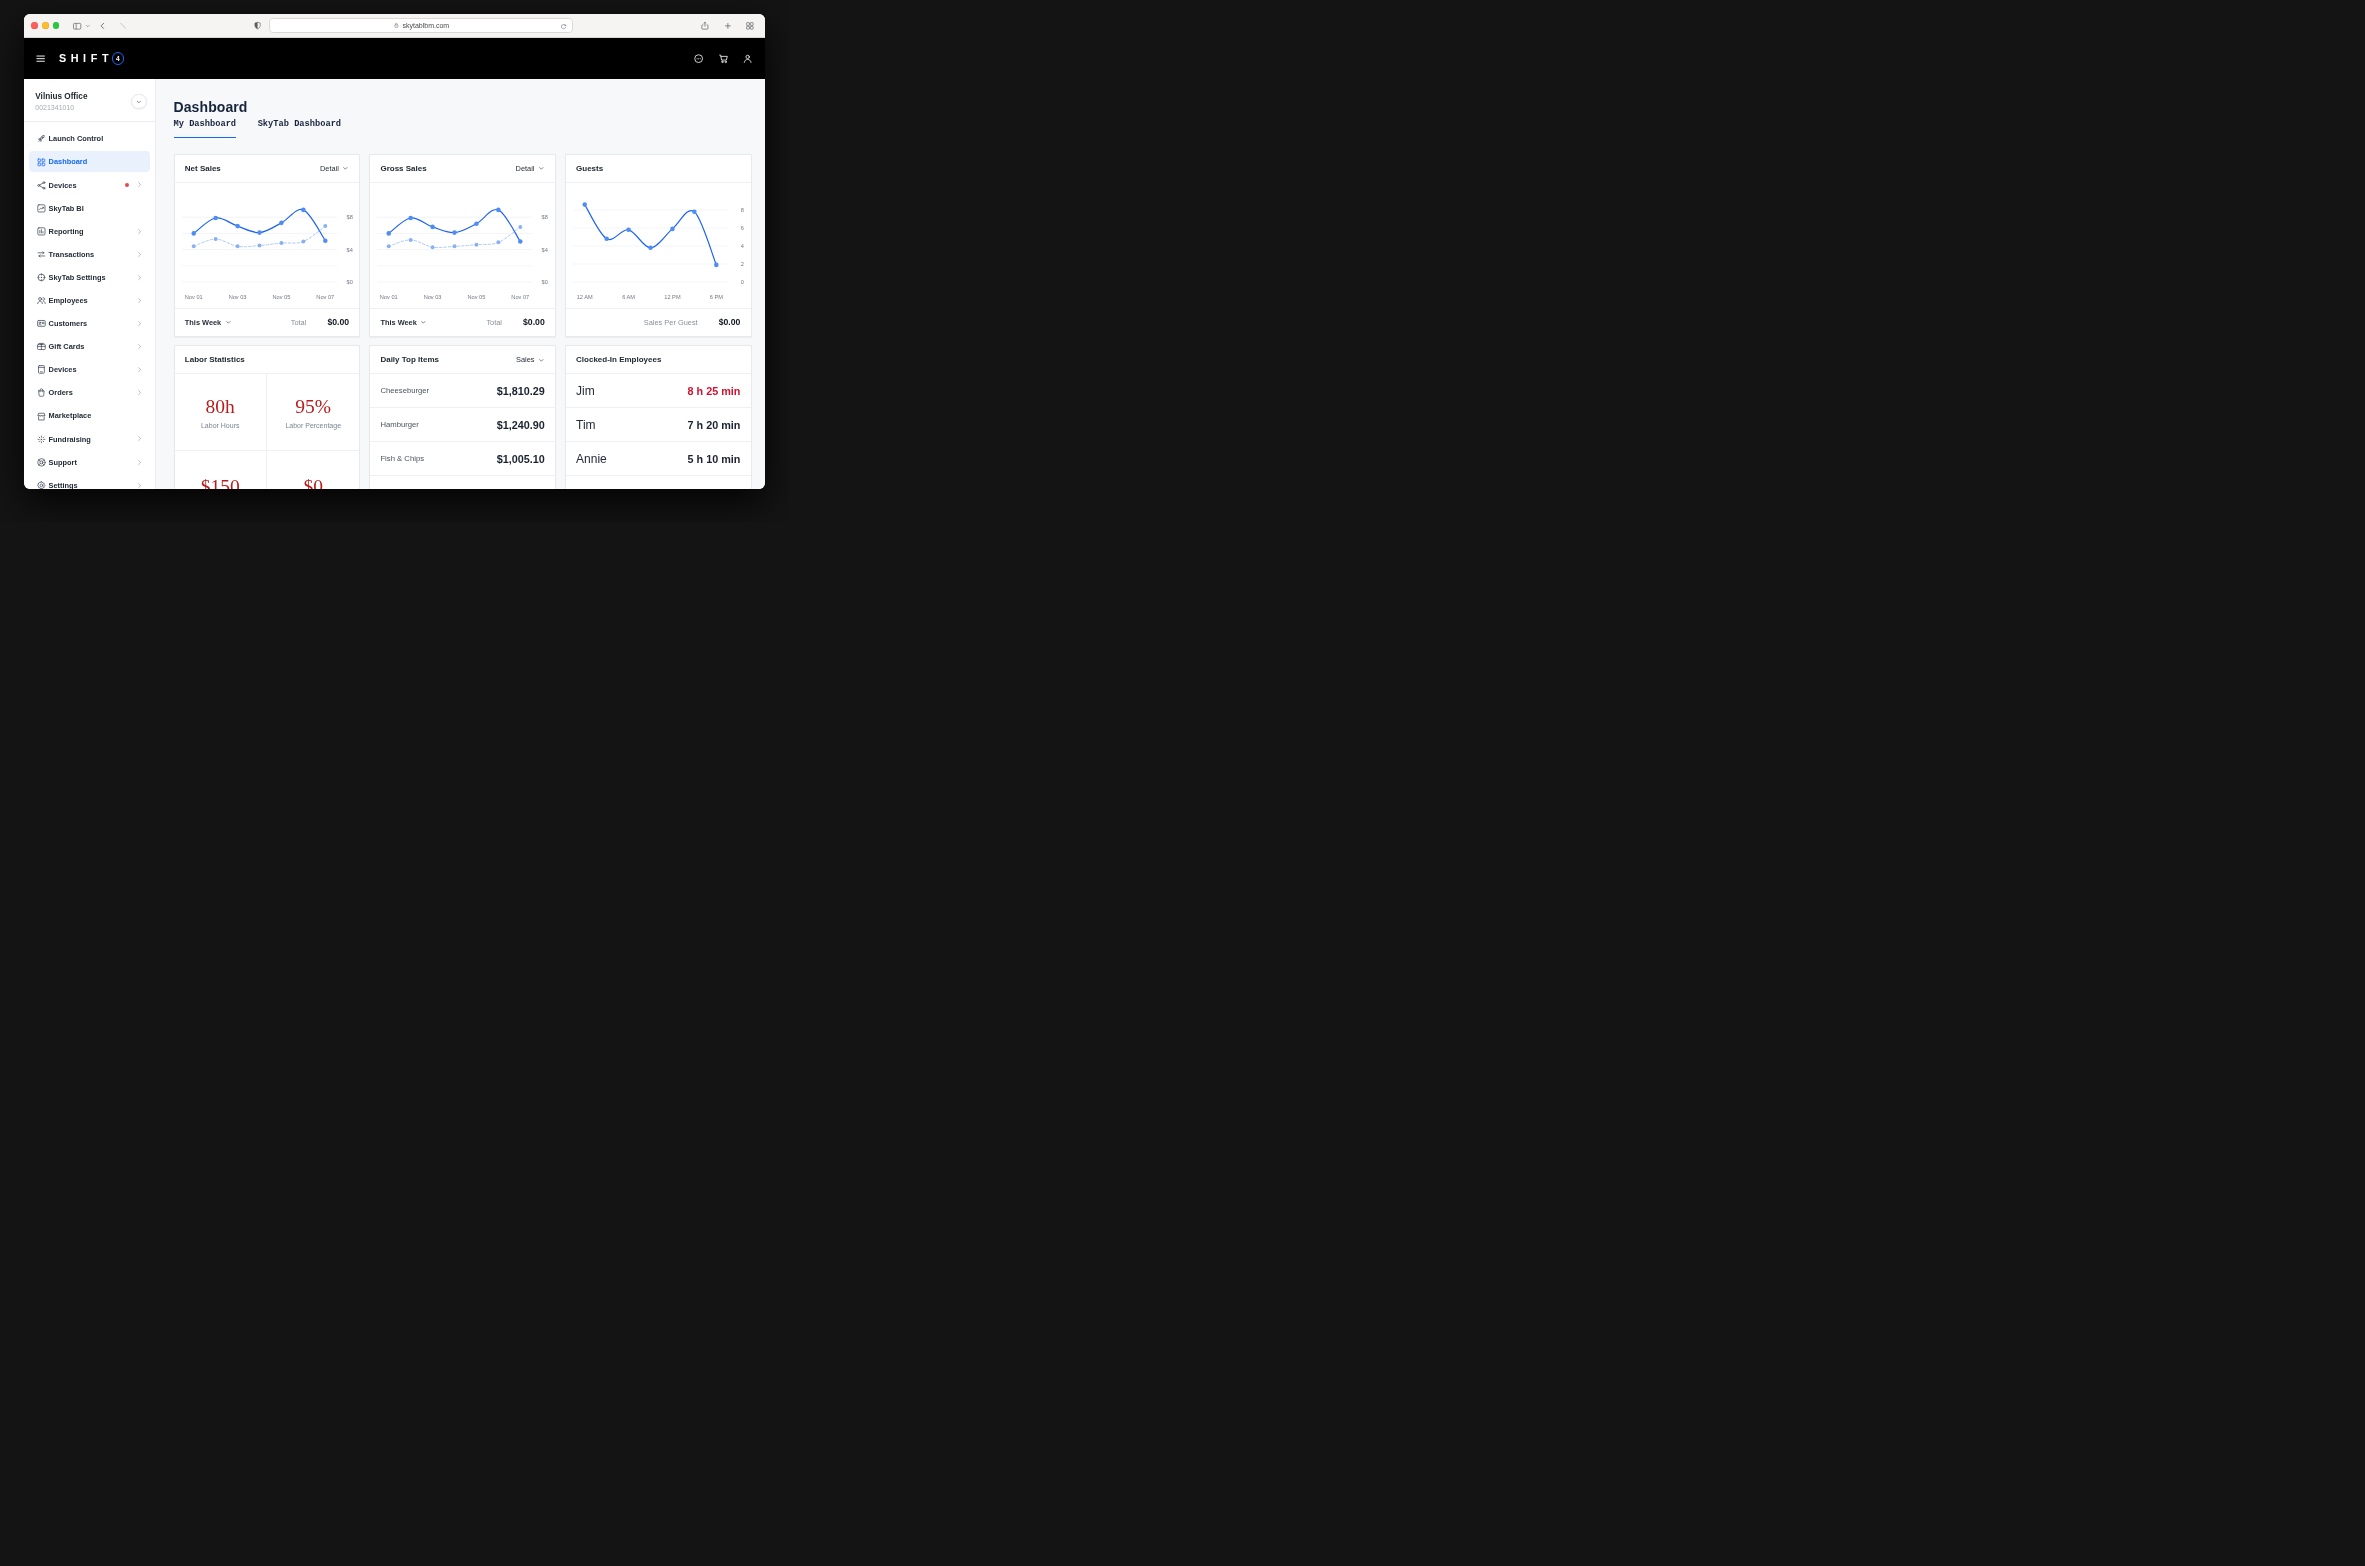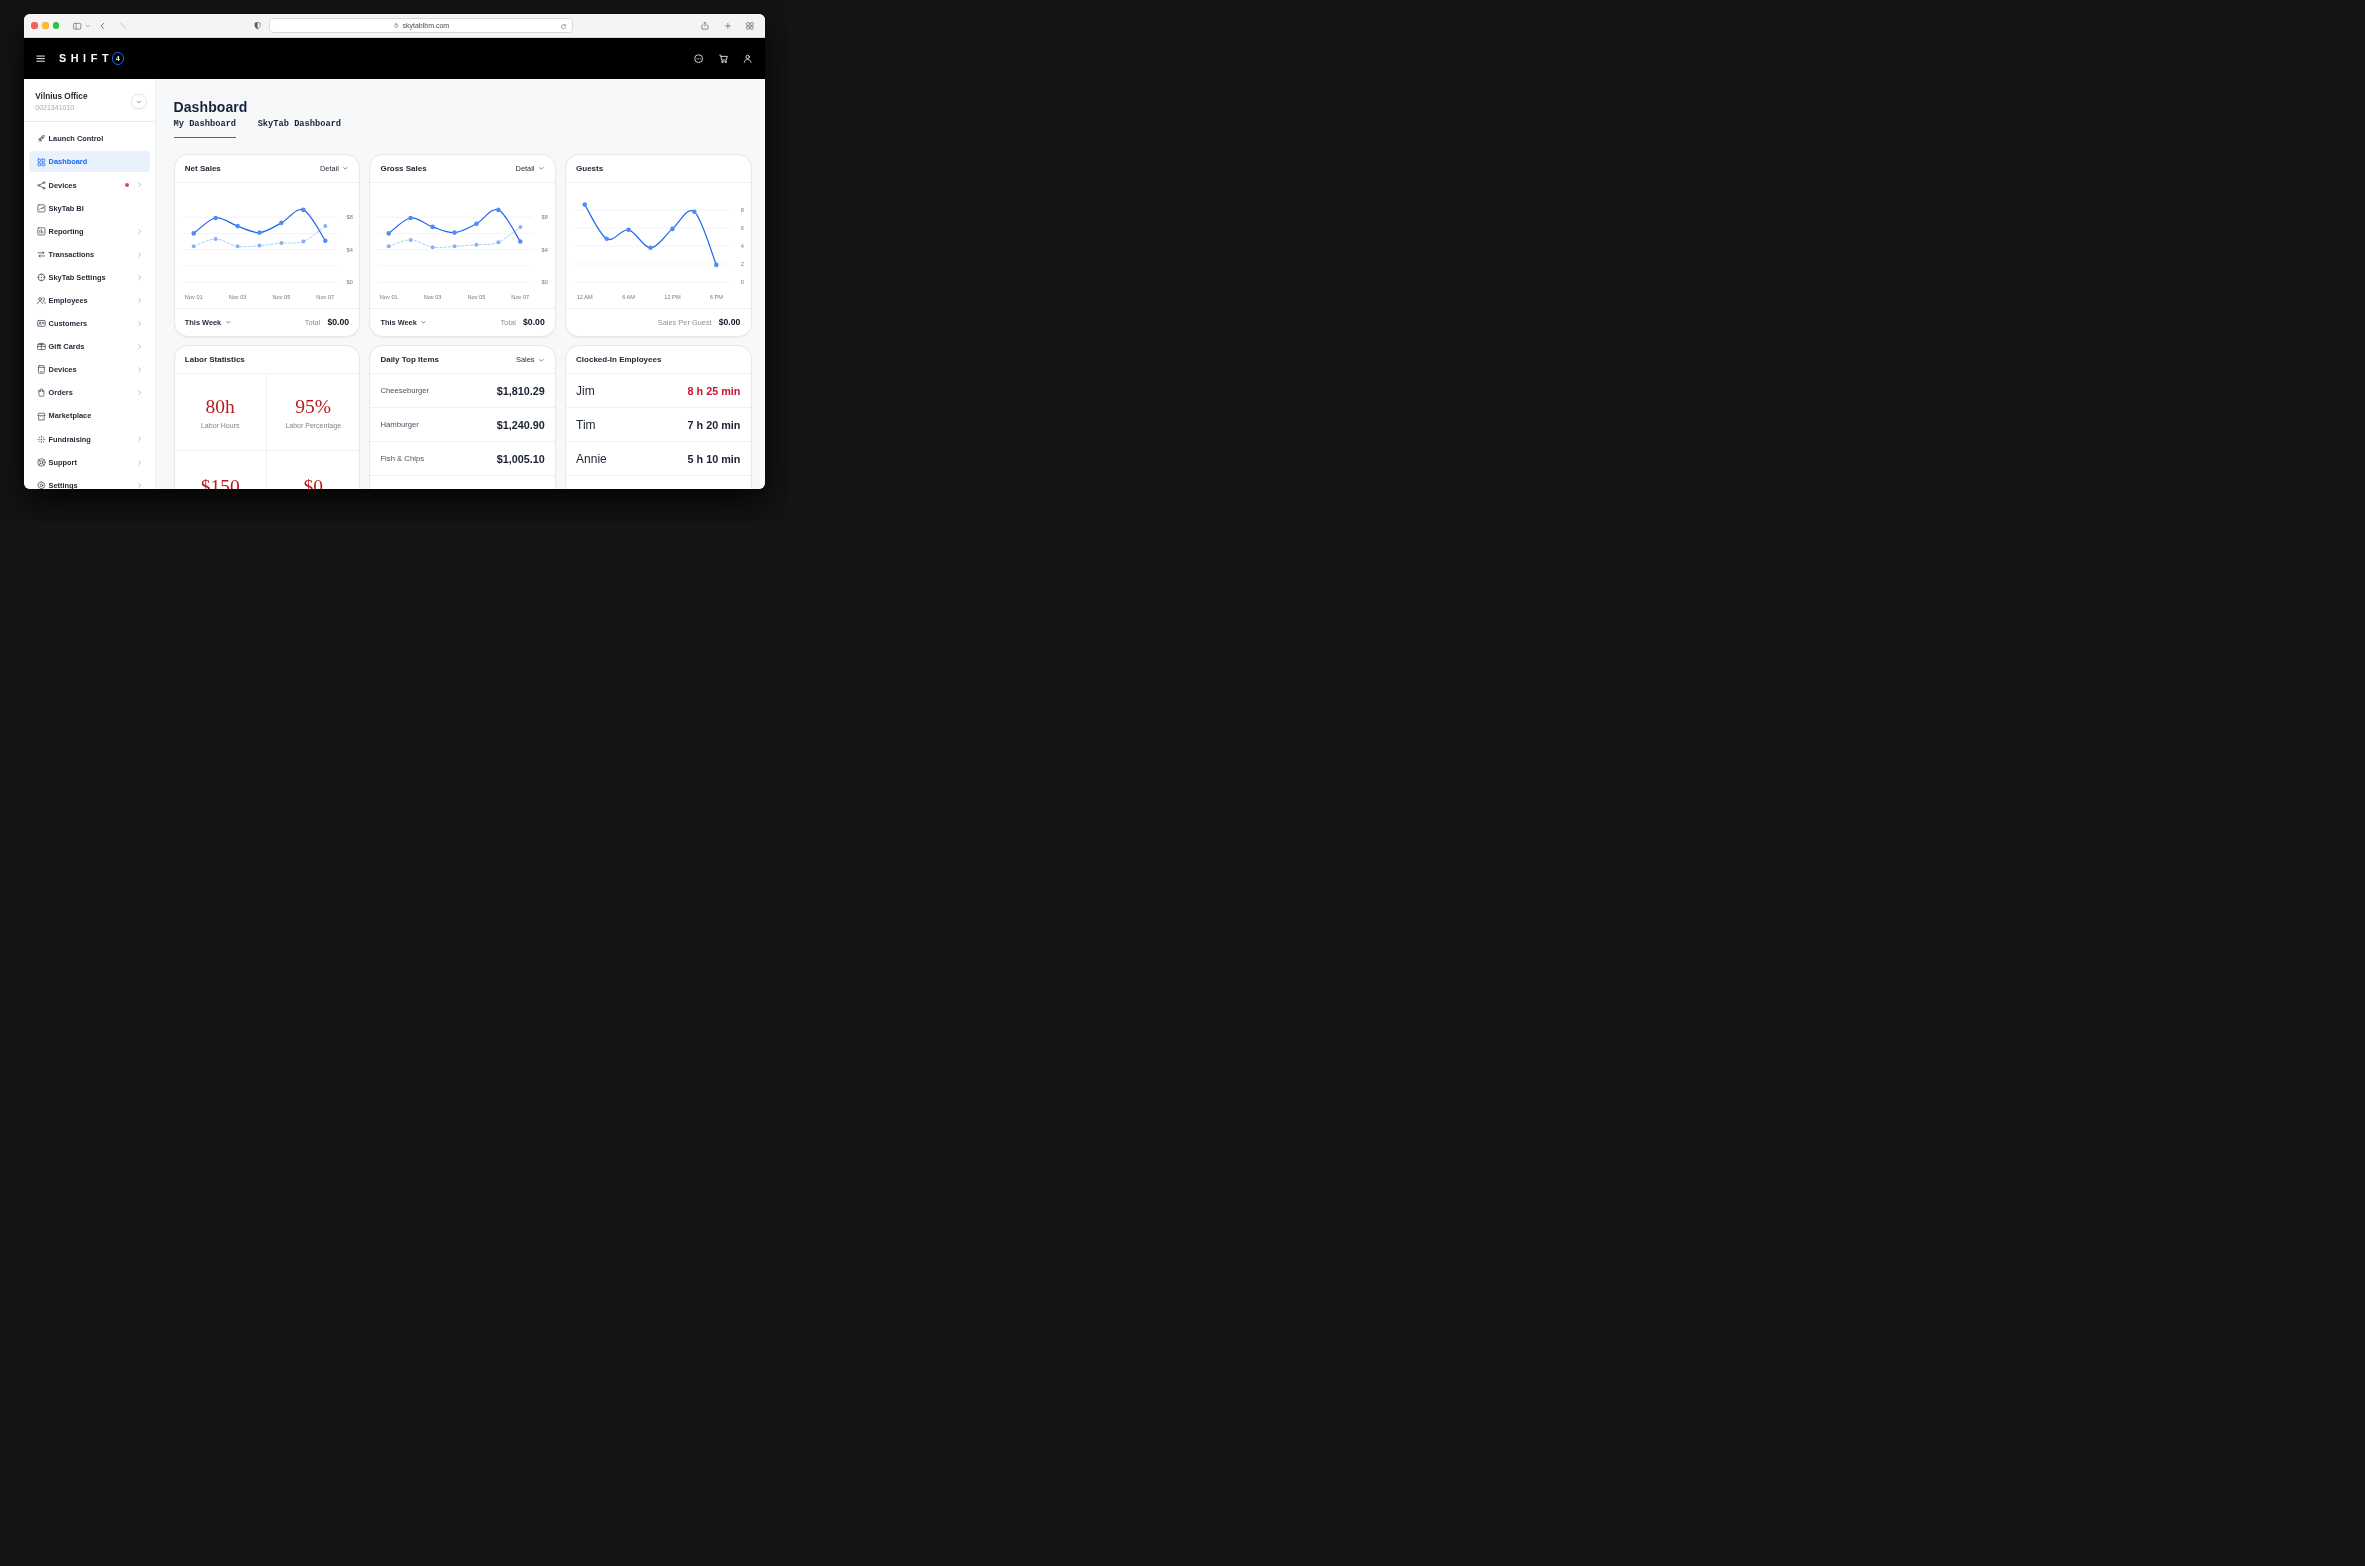--- a/index.html
+++ b/index.html
@@ -84,35 +84,35 @@
 
   
   .main { flex: 1; background: #f7f8f9; padding: 20.5px 13.3px 0 17.5px; overflow: hidden; }
   .page-title { font-size: 14px; font-weight: 700; color: #15233c; letter-spacing: 0.1px; }
   .tabs { display: flex; gap: 21.6px; margin-top: 4px; font-family: Liberation Mono, monospace; }
   .tab { font-size: 8.7px; font-weight: 700; color: #15233c; padding-bottom: 7.7px; border-bottom: 1.5px solid transparent; cursor: pointer; }
   .tab.active { border-bottom-color: #1868f2; }
   .cards { margin-top: 15.4px; display: grid; grid-template-columns: repeat(3, 1fr); gap: 8.7px; }
 
   .card {
-    background: #fff; border: 0.5px solid #e8e9eb; border-radius: 14px;
+    background: #fff; border: 0.5px solid #e8e9eb; border-radius: 1px;
     box-shadow: 0 0.5px 1px rgba(20,24,31,.05); overflow: hidden;
   }
   .card.row2 { height: 221px; }
   .card-head { height: 28px; display: flex; align-items: center; justify-content: space-between; padding: 0 10.3px; border-bottom: 0.5px solid #eef0f2; }
   .card-title { font-size: 8px; font-weight: 700; color: #1b2431; }
   .dropdown { display: flex; align-items: center; gap: 3.6px; font-size: 7.4px; color: #272f3c; }
   .dropdown.semibold { font-weight: 700; }
   .dropdown svg { color: #3c434e; }
   .chart-wrap { padding: 5.1px 4.1px 0; }
   svg.chart { display: block; width: 100%; height: 120px; }
   svg.chart text.tick { font-size: 11.5px; fill: #717886; font-family: "Liberation Sans", sans-serif; }
   .card-foot { height: 28px; display: flex; align-items: center; justify-content: space-between; padding: 0 10.3px; border-top: 0.5px solid #eef0f2; }
   .card-foot.end { justify-content: flex-end; }
-  .total { display: flex; align-items: baseline; gap: 7px; font-size: 7.4px; color: #8a8f99; }
+  .total { display: flex; align-items: baseline; gap: 21px; font-size: 7.4px; color: #8a8f99; }
   .total b { font-size: 8.7px; color: #101722; }
 
   .stats-grid { display: grid; grid-template-columns: 1fr 1fr; }
   .stat-cell { height: 77px; display: flex; flex-direction: column; align-items: center; justify-content: center; border-bottom: 0.5px solid #eef0f2; }
   .stat-cell:nth-child(odd) { border-right: 0.5px solid #eef0f2; }
   .stat-value { font-size: 19.5px; color: #b91c1c; font-family: Liberation Serif, serif; }
   .stat-label { font-size: 7px; color: #7d8591; margin-top: 4.6px; }
 
   .item-row { display: flex; align-items: center; justify-content: space-between; height: 34px; padding: 0 10.3px; border-bottom: 0.5px solid #eef0f2; }
   .item-name { font-size: 7.7px; color: #4b5260; }

